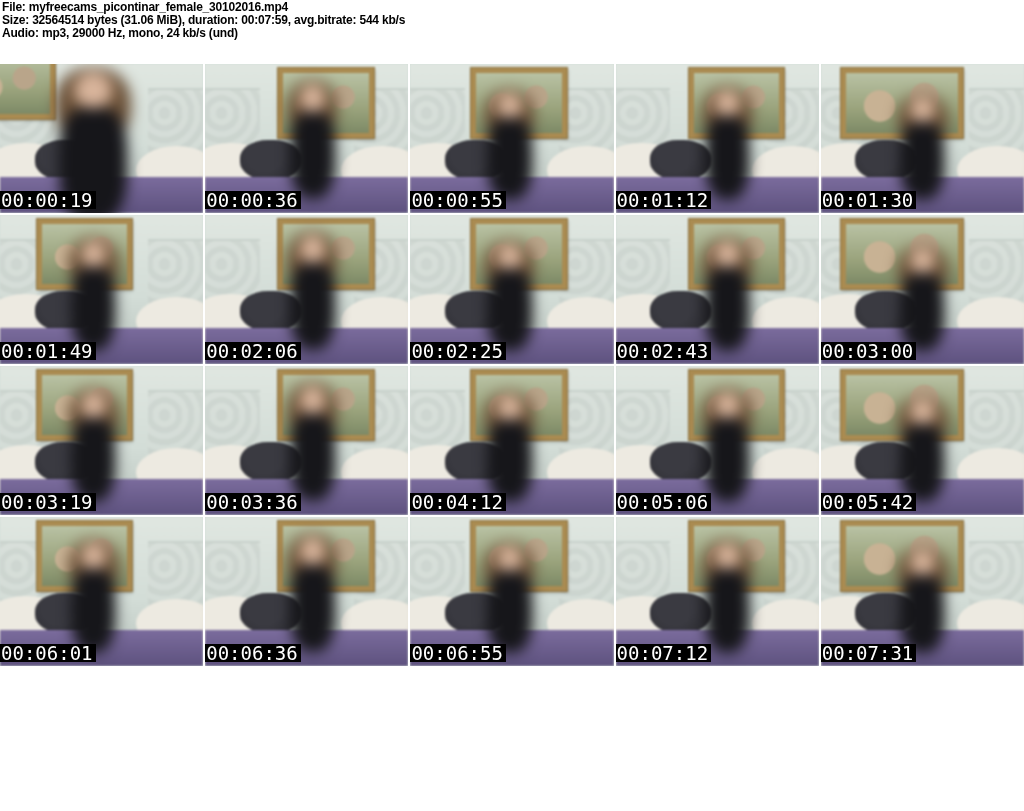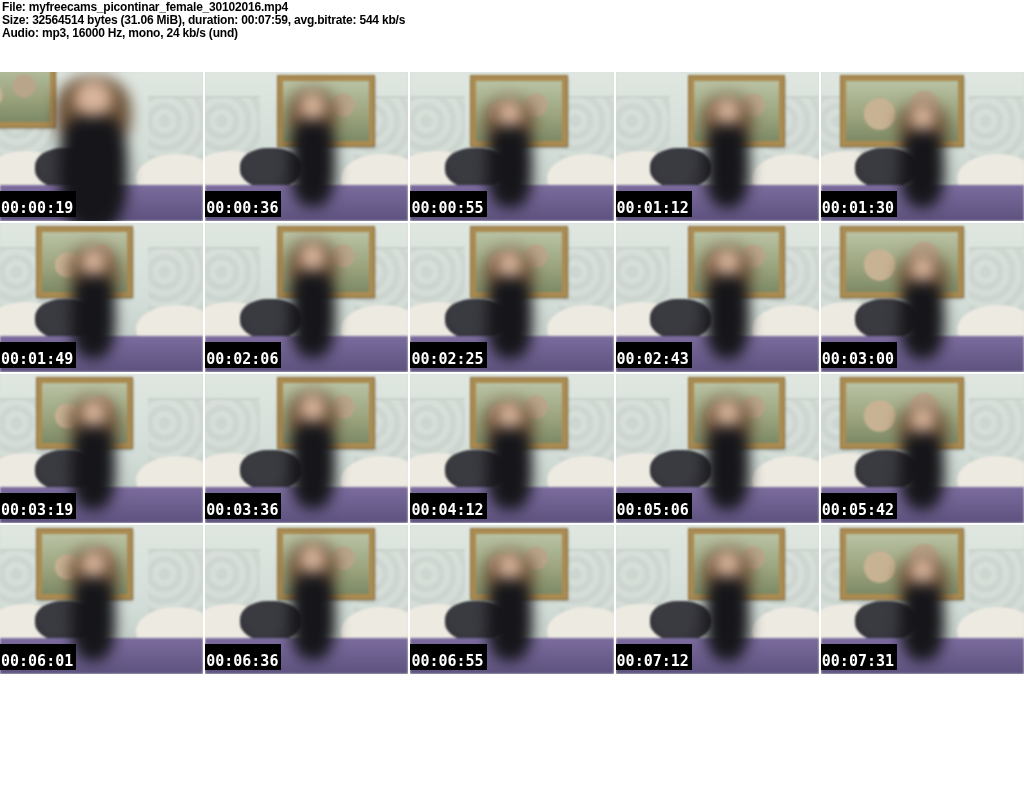--- a/index.html
+++ b/index.html
@@ -4,21 +4,21 @@
 <style>
   html, body { margin:0; padding:0; }
   body {
     width:1024px; height:811px; overflow:hidden;
     background: var(--page-bg, #fff);
     font-family: "Liberation Sans", sans-serif;
   }
 
   
   .meta {
-    height:54px; padding:1px 0 16px 2px; background:var(--page-bg,#fff);
+    height:54px; padding:1px 0 8px 2px; background:var(--page-bg,#fff);
   }
   .meta-line {
     font-weight:bold; font-size:12px; line-height:13px;
     letter-spacing:-0.2px; color:var(--header-text,#000);
     white-space:nowrap;
   }
 
   
   .grid {
     display:grid; width:1024px; margin-top:1px;
@@ -99,36 +99,36 @@
   .thumb:nth-child(5n+3) .frame  { left:30%; }
   .thumb:nth-child(5n)   .frame  { left:10%; width:55%; }
   .thumb:nth-child(n+21) .figure { height:92%; width:40%; }
   .thumb:first-child .figure     { height:110%; width:52%; bottom:-12%; }
   .thumb:first-child .frame      { left:-20%; top:-10%; }
 
   
   .ts {
     position:absolute; left:0; bottom:4px; z-index:2;
     font-family:"DejaVu Sans Mono", monospace;
-    font-weight:bold; font-size:15px; line-height:18px;
+    font-weight:normal; font-size:19px; line-height:18px;
     color:var(--timestamp-text,#fff);
     background:var(--timestamp-bg,#000);
-    padding:8px 3px 0 1px;
+    padding:0 3px 0 1px;
     text-shadow:
       -1px -1px 0 #000, 1px -1px 0 #000,
       -1px  1px 0 #000, 1px  1px 0 #000;
   }
 </style>
 </head>
 <body style="--page-bg: #ffffff; --header-text: #000000; --wall: #d3ddd7; --wall-panel: #c6cec9; --frame-gold: #aa8b51; --painting: #9aa37c; --pillow-white: #edeae1; --pillow-dark: #28282d; --bed: #7b6c9d; --hair: #6b5138; --skin: #d8b49b; --outfit: #16161a; --timestamp-text: #ffffff; --timestamp-bg: #000000;">
 
 <div class="meta">
   <div class="meta-line">File: myfreecams_picontinar_female_30102016.mp4</div>
   <div class="meta-line">Size: 32564514 bytes (31.06 MiB), duration: 00:07:59, avg.bitrate: 544 kb/s</div>
-  <div class="meta-line">Audio: mp3, 16000 Hz, mono, 24 kb/s (und)</div>
+  <div class="meta-line">Audio: mp3, 29000 Hz, mono, 24 kb/s (und)</div>
 </div>
 
 <div class="grid">
     <div class="thumb">
     <div class="scene">
       <div class="wall"></div>
       <div class="panel panel-left"></div>
       <div class="panel panel-right"></div>
       <div class="frame"></div>
       <div class="pillow pillow-left"></div>

